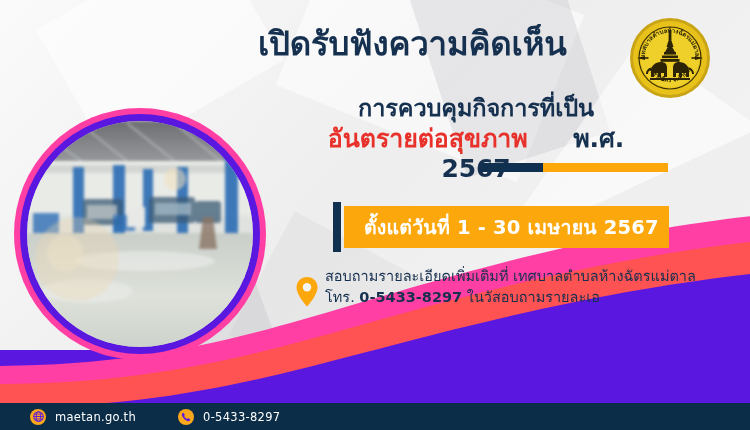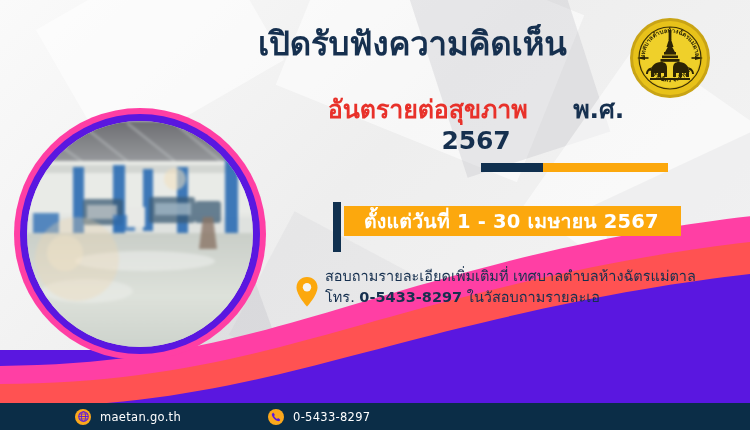--- a/index.html
+++ b/index.html
@@ -54,21 +54,20 @@
     background: #0B2D47;
     display: flex;
     align-items: center;
     padding-left: 30px;
     box-sizing: border-box;
   }
   .footer-item {
     display: flex;
     align-items: center;
     margin-right: 42px;
-    margin-left: 45px;
   }
   .footer-ico {
     width: 16px; height: 16px;
     border-radius: 50%;
     background: #FBA81C;
     display: flex; align-items: center; justify-content: center;
     margin-right: 9px;
     flex: none;
   }
   .footer-ico svg { display:block; }
@@ -182,25 +181,25 @@
   .badge-tab {
     position: absolute;
     left: 0; top: -4px;
     width: 8px;
     height: 50px;
     background: #10304F;
   }
   .badge-body {
     position: absolute;
     left: 11px; top: 0;
-    height: 30px;
+    height: 42px;
     background: #FCA80D;
     display: flex;
     align-items: center;
-    padding: 0 22px 0 20px;
+    padding: 0 10px 0 20px;
     box-sizing: border-box;
   }
   .badge-text {
     color: #ffffff;
     font-size: 19.5px;
     font-weight: 700;
     white-space: nowrap;
     letter-spacing: .2px;
   }
 
@@ -347,20 +346,21 @@
       </text>
       <text font-size="6.1" fill="#2c2405" font-family="'DejaVu Sans','Liberation Sans',sans-serif" font-weight="bold">
         <textPath href="#sealBot" startOffset="50%" text-anchor="middle">อ.ห้างฉัตร จ.ลำปาง</textPath>
       </text>
     </svg>
   </div>
 
   <div class="headline">เปิดรับฟังความคิดเห็น</div>
 
   <div class="subline-block">
+    <div class="subline1">การควบคุมกิจการที่เป็น</div>
     <div class="subline2"><span class="red">อันตรายต่อสุขภาพ</span><span class="navy"> พ.ศ. 2567</span></div>
   </div>
 
   <div class="divider"></div>
 
   <div class="badge-wrap">
     <div class="badge-tab"></div>
     <div class="badge-body">
       <span class="badge-text">ตั้งแต่วันที่ 1 - 30  เมษายน  2567</span>
     </div>

